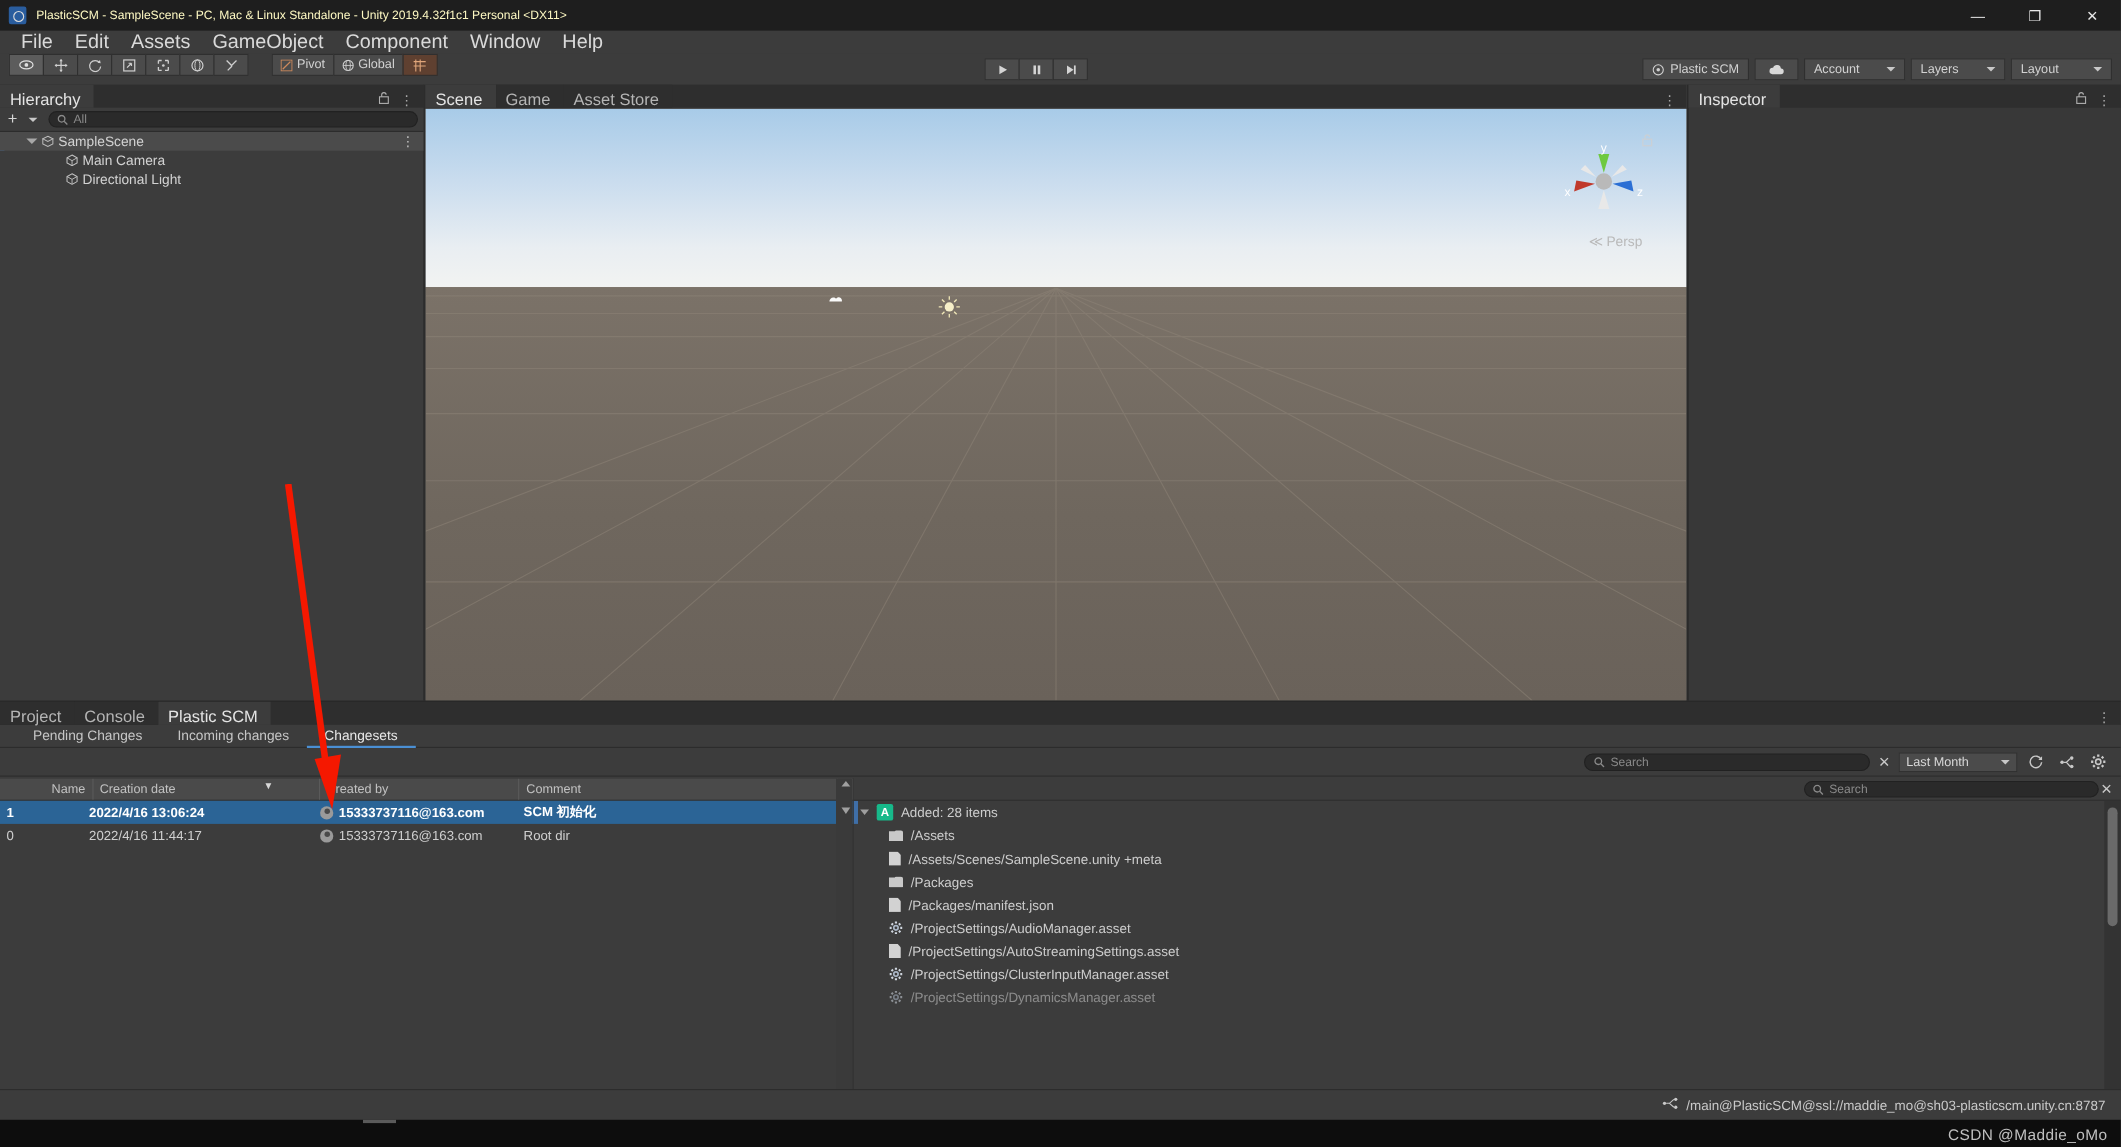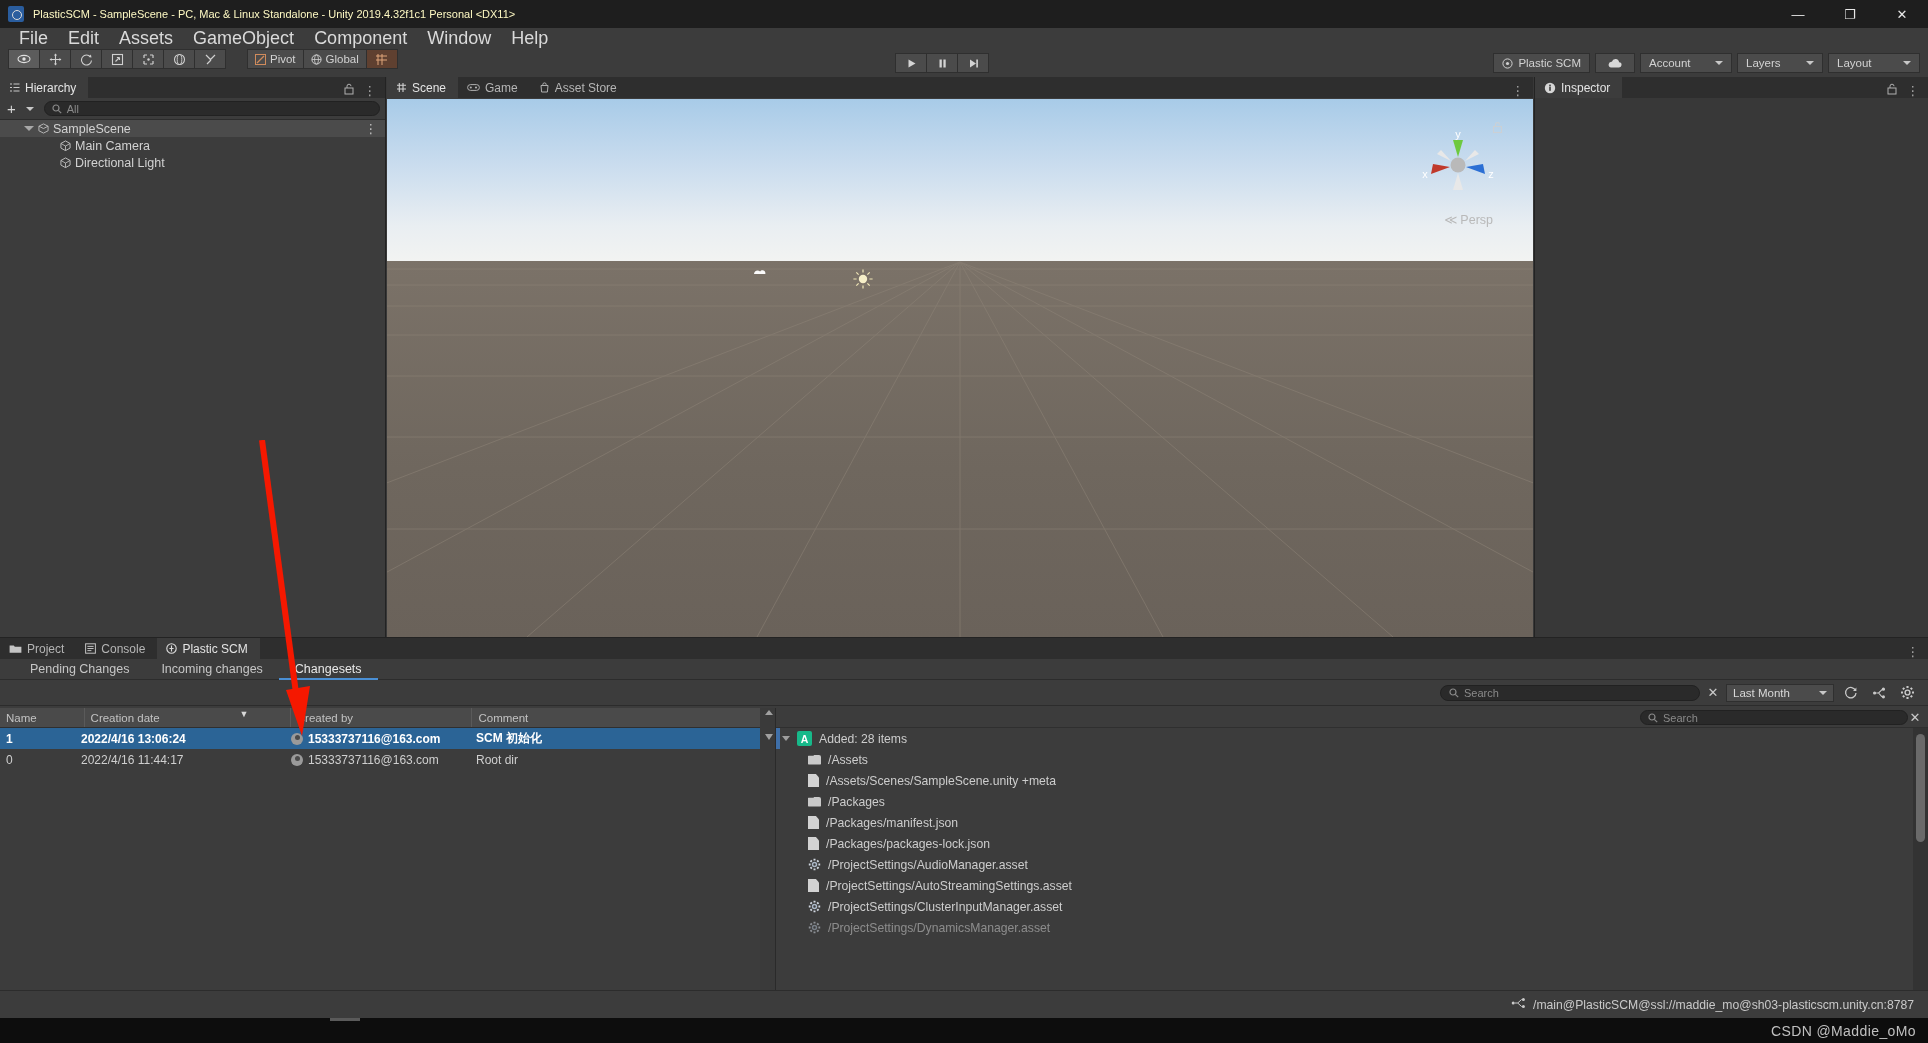--- a/index.html
+++ b/index.html
@@ -39,21 +39,21 @@
     display:flex; align-items:center; justify-content:center; margin-right:-1px; }
   .right-grp { position:absolute; right:8px; top:4px; display:flex; align-items:center; gap:5px; }
   .rbtn { height:20px; background:#4b4b4b; border:1px solid #2f2f2f; color:#d2d2d2;
     display:flex; align-items:center; padding:0 8px; font-size:11.5px; gap:5px; }
   .caret { width:0;height:0;border-left:4px solid transparent;border-right:4px solid transparent;
     border-top:4px solid #c8c8c8; margin-left:4px; }
 
   
   .panel-tabbar { height:21px; background:#2e2e2e; display:flex; align-items:flex-end; }
   .ptab { height:21px; padding:0 12px 0 9px; display:flex; align-items:center; gap:5px;
-    font-size:12px; color:#b5b5b5; background:#2e2e2e; }
+    font-size:15px; color:#b5b5b5; background:#2e2e2e;flex-direction:column; }
   .ptab.sel { background:#3c3c3c; color:#e4e4e4; }
   .tabbar-right { margin-left:auto; display:flex; align-items:center; gap:10px; padding-right:8px; color:#a9a9a9; }
 
   
   .hierarchy { position:absolute; left:0; top:77px; width:386px; height:560px; background:#3c3c3c;
      border-right:1px solid #232323; }
   .hier-toolbar { height:22px; background:#3c3c3c; display:flex; align-items:center;
     padding:0 5px; gap:4px; border-bottom:1px solid #2c2c2c;}
   .plusbtn { color:#d6d6d6; font-size:15px; padding:0 2px; display:flex; align-items:center; }
   .searchfield { flex:1; height:15px; background:#2a2a2a; border:1px solid #212121; border-radius:8px;
@@ -601,21 +601,21 @@
             <path d="M7.5 1v2M7.5 12v2M1 7.5h2M12 7.5h2M2.9 2.9l1.4 1.4M10.7 10.7l1.4 1.4M12.1 2.9l-1.4 1.4M4.3 10.7l-1.4 1.4"></path>
           </g>
         </svg>
     </span>
   </div>
 
   <div class="scm-body">
 
     <div class="cs-left">
       <div class="cs-head">
-        <div class="ch" style="width:86px;">Name</div>
+        <div class="ch" style="width:86px;text-align:right;">Name</div>
         <div class="ch" style="width:210px;">
           <span>Creation date</span>
           <span style="position:absolute;left:155px;top:-4px;font-size:9px;color:#d8d8d8;">▼</span>
         </div>
         <div class="ch" style="width:185px;">Created by</div>
         <div class="ch" style="width:295px;">Comment</div>
         <div class="ch" style="flex:1;"></div>
       </div>
       <div class="cs-row sel">
         <div class="cd" style="width:75px;">1</div>
@@ -667,24 +667,20 @@
           <span class="fileico"></span>
           <span>/Assets/Scenes/SampleScene.unity +meta</span>
           </div>
         <div class="fl-row" style="padding-left:32px;">
           <span class="folderico"></span>
           <span>/Packages</span>
           </div>
         <div class="fl-row" style="padding-left:32px;">
           <span class="fileico"></span>
           <span>/Packages/manifest.json</span>
-          </div>
-        <div class="fl-row" style="padding-left:32px;">
-          <span class="fileico"></span>
-          <span>/Packages/packages-lock.json</span>
           </div>
         <div class="fl-row" style="padding-left:32px;">
           <span class="gearico">
             <svg width="13" height="13" viewBox="0 0 13 13">
                 <circle cx="6.5" cy="6.5" r="2" fill="none" stroke="#aab6c6" stroke-width="1.5"></circle>
                 <g stroke="#cfd6df" stroke-width="2">
                   <path d="M6.5 .8v1.8M6.5 10.4v1.8M.8 6.5h1.8M10.4 6.5h1.8M2.5 2.5l1.3 1.3M9.2 9.2l1.3 1.3M10.5 2.5L9.2 3.8M3.8 9.2l-1.3 1.3"></path>
                 </g>
               </svg>
           </span>

